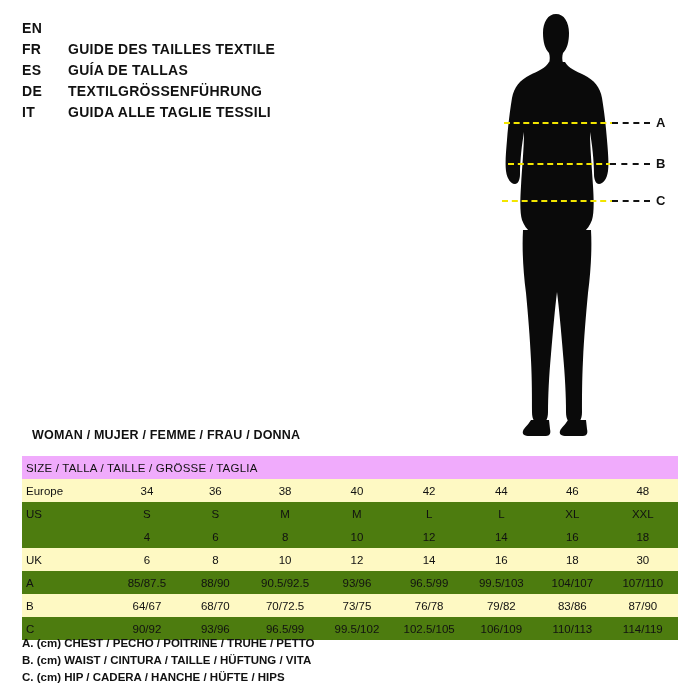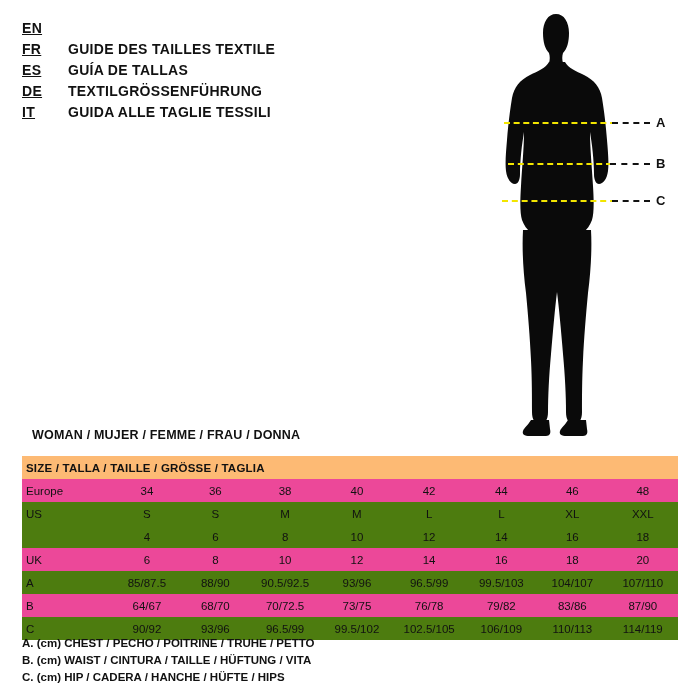--- a/index.html
+++ b/index.html
@@ -32,21 +32,20 @@
     display: flex;
     align-items: baseline;
     height: 21px;
   }
   .title-lang {
     width: 46px;
     font-size: 14px;
     font-weight: bold;
     letter-spacing: 0.3px;
     color: #111;
-    text-decoration: underline;
   }
   .title-text {
     font-size: 14px;
     font-weight: bold;
     letter-spacing: 0.3px;
     color: #111;
     white-space: nowrap;
   }
 
   
@@ -97,26 +96,26 @@
     border-collapse: collapse;
     font-size: 11.5px;
     color: #111;
   }
   .size-table td {
     padding: 3px 4px;
     height: 17px;
     vertical-align: middle;
   }
   .size-table tr.head td {
-    background: #fdba74;
-    font-weight: bold;
+    background: #f0abfc;
+    font-weight: normal;
     letter-spacing: 0.2px;
   }
   .size-table tr.shade td { background: #4d7c0f; }
-  .size-table tr.plain td { background: #ec4899; }
+  .size-table tr.plain td { background: #fef9c3; }
   .col-label { width: 98px; padding-left: 4px !important; }
   .cell-val { text-align: center; width: 70px; }
 
   
   .legend {
     position: absolute;
     left: 22px;
     top: 635px;
     font-size: 11.5px;
     font-weight: bold;
@@ -244,21 +243,21 @@
 
       <tr class="plain">
         <td class="col-label">UK</td>
         <td class="cell-val">6</td>
         <td class="cell-val">8</td>
         <td class="cell-val">10</td>
         <td class="cell-val">12</td>
         <td class="cell-val">14</td>
         <td class="cell-val">16</td>
         <td class="cell-val">18</td>
-        <td class="cell-val">20</td>
+        <td class="cell-val">30</td>
       </tr>
 
       <tr class="shade">
         <td class="col-label">A</td>
         <td class="cell-val">85/87.5</td>
         <td class="cell-val">88/90</td>
         <td class="cell-val">90.5/92.5</td>
         <td class="cell-val">93/96</td>
         <td class="cell-val">96.5/99</td>
         <td class="cell-val">99.5/103</td>

